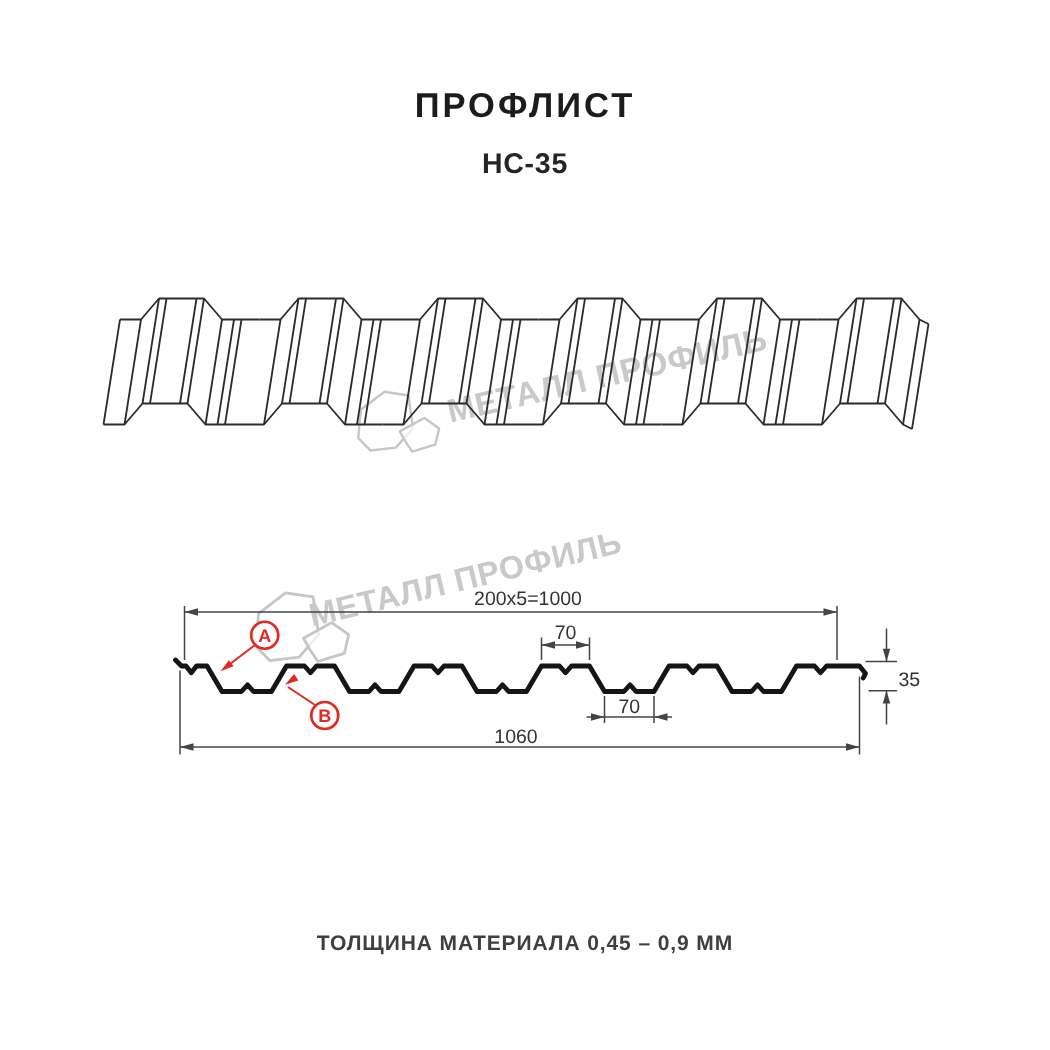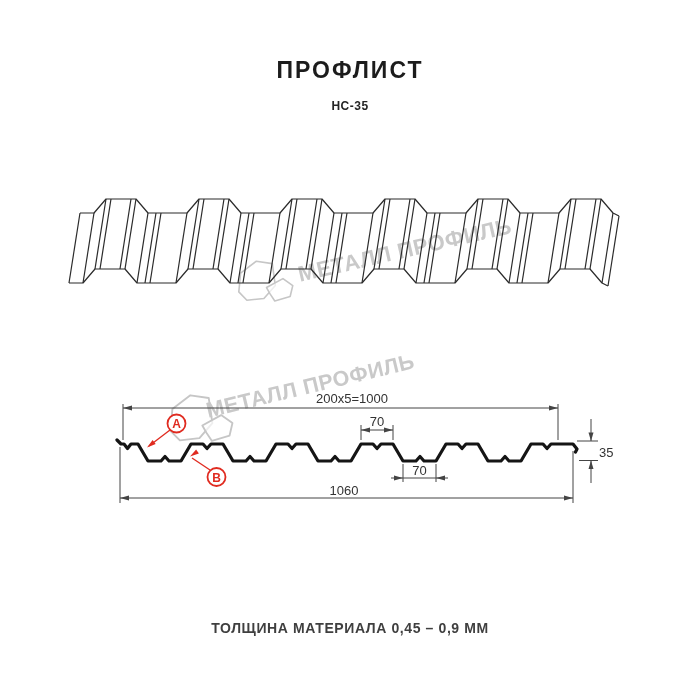--- a/index.html
+++ b/index.html
@@ -1,21 +1,21 @@
 <!DOCTYPE html>
 <html><head>
 <meta charset="utf-8">
 <style>
   html,body{margin:0;padding:0;background:#fff;}
   .page{position:relative;width:700px;height:700px;background:#ffffff;overflow:hidden;
         font-family:"Liberation Sans",sans-serif;}
   .title{position:absolute;top:57px;left:0;width:700px;text-align:center;
          font-size:23px;font-weight:bold;letter-spacing:2px;color:#1c1c1c;}
   .subtitle{position:absolute;top:99px;left:0;width:700px;text-align:center;
-         font-size:12px;font-weight:bold;letter-spacing:0.5px;color:#252525;}
+         font-size:19px;font-weight:bold;letter-spacing:0.5px;color:#252525;}
   .footer{position:absolute;top:620px;left:0;width:700px;text-align:center;
          font-size:14px;font-weight:bold;letter-spacing:0.6px;color:#3f3f3f;}
   svg{position:absolute;left:0;top:0;}
   .dimtxt{font-family:"Liberation Sans",sans-serif;font-size:13px;fill:#333;}
   .wmtxt{font-family:"Liberation Sans",sans-serif;font-weight:bold;fill:#c9c9c9;letter-spacing:0.5px;}
   .redlbl{font-family:"Liberation Sans",sans-serif;font-size:12px;font-weight:bold;fill:#e02b20;}
 </style>
 </head>
 <body>
 

